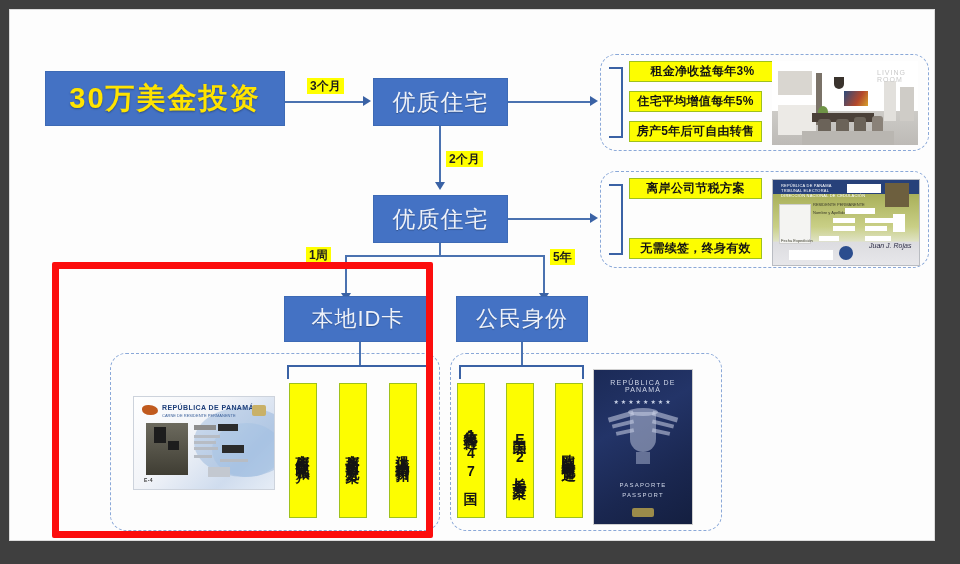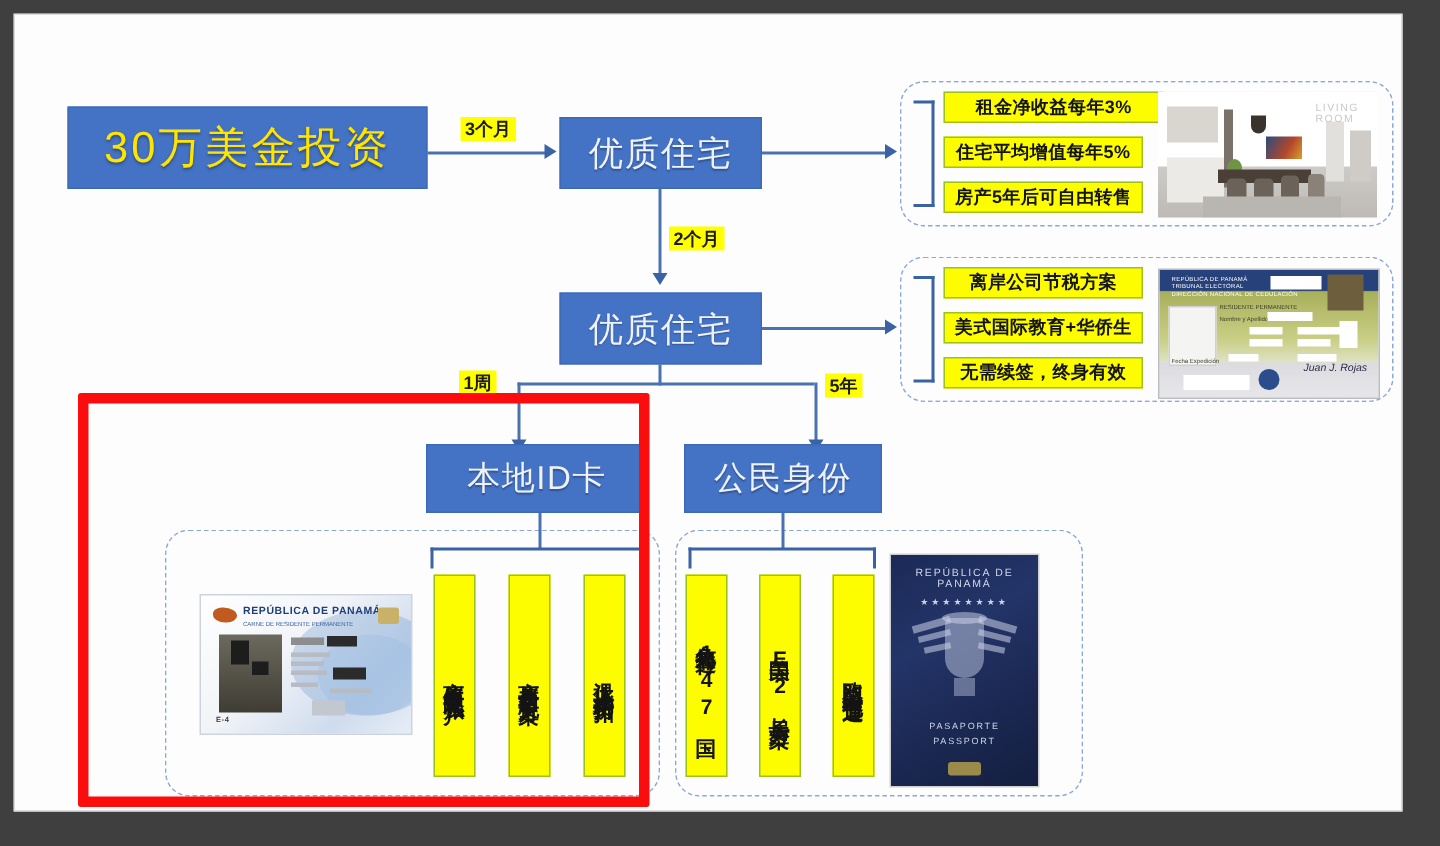--- a/index.html
+++ b/index.html
@@ -24,21 +24,21 @@
   .node{
     position:absolute;
     background:#4472c4;
     border:1px solid #3d6ab5;
     display:flex;align-items:center;justify-content:center;
     color:#eef2fa;
     letter-spacing:1px;
     box-sizing:border-box;
     text-shadow:0 1px 1px rgba(0,0,0,.28);
   }
-  .node.big{font-size:29px;color:#ffe400;font-weight:400;letter-spacing:2px;text-shadow:0 1px 2px rgba(0,0,0,.35);}
+  .node.big{font-size:29px;color:#ffe400;font-weight:700;letter-spacing:2px;text-shadow:0 1px 2px rgba(0,0,0,.35);}
   .node.mid{font-size:23px;font-weight:400;text-align:center;}
   .node.small{font-size:22px;font-weight:400;}
 
   
   .tag{
     position:absolute;
     background:#ffff00;
     color:#1d1d1d;
     font-size:12px;font-weight:700;
     padding:1px 3px;
@@ -231,21 +231,20 @@
 
   <div class="group" style="left:591px;top:162px;width:329px;height:97px;"></div>
 
   <div class="brk" style="left:600px;top:175px;width:14px;height:71px;">
     <i style="left:12px;top:0;width:2px;height:71px;"></i>
     <i style="left:0;top:0;width:14px;height:2px;"></i>
     <i style="left:0;top:69px;width:14px;height:2px;"></i>
   </div>
 
   <div class="pill" style="left:620px;top:169px;width:133px;height:21px;">离岸公司节税方案</div>
-  <div class="pill" style="left:620px;top:199px;width:133px;height:21px;">美式国际教育+华侨生</div>
   <div class="pill" style="left:620px;top:229px;width:133px;height:21px;">无需续签，终身有效</div>
 
   <div class="photo rescard" style="left:763px;top:170px;width:146px;height:85px;">
     <div class="t" style="left:8px;top:3px;">REPÚBLICA DE PANAMÁ</div>
     <div class="t" style="left:8px;top:8px;">TRIBUNAL ELECTORAL</div>
     <div class="t" style="left:8px;top:13px;">DIRECCIÓN NACIONAL DE CEDULACIÓN</div>
     <div class="f" style="left:74px;top:4px;width:34px;height:9px;"></div>
     <div class="f" style="left:112px;top:3px;width:24px;height:24px;background:#6d5f3e;"></div>
     <div class="ph" style="left:6px;top:24px;width:30px;height:38px;"></div>
     <div class="txt" style="left:40px;top:22px;">RESIDENTE PERMANENTE</div>

